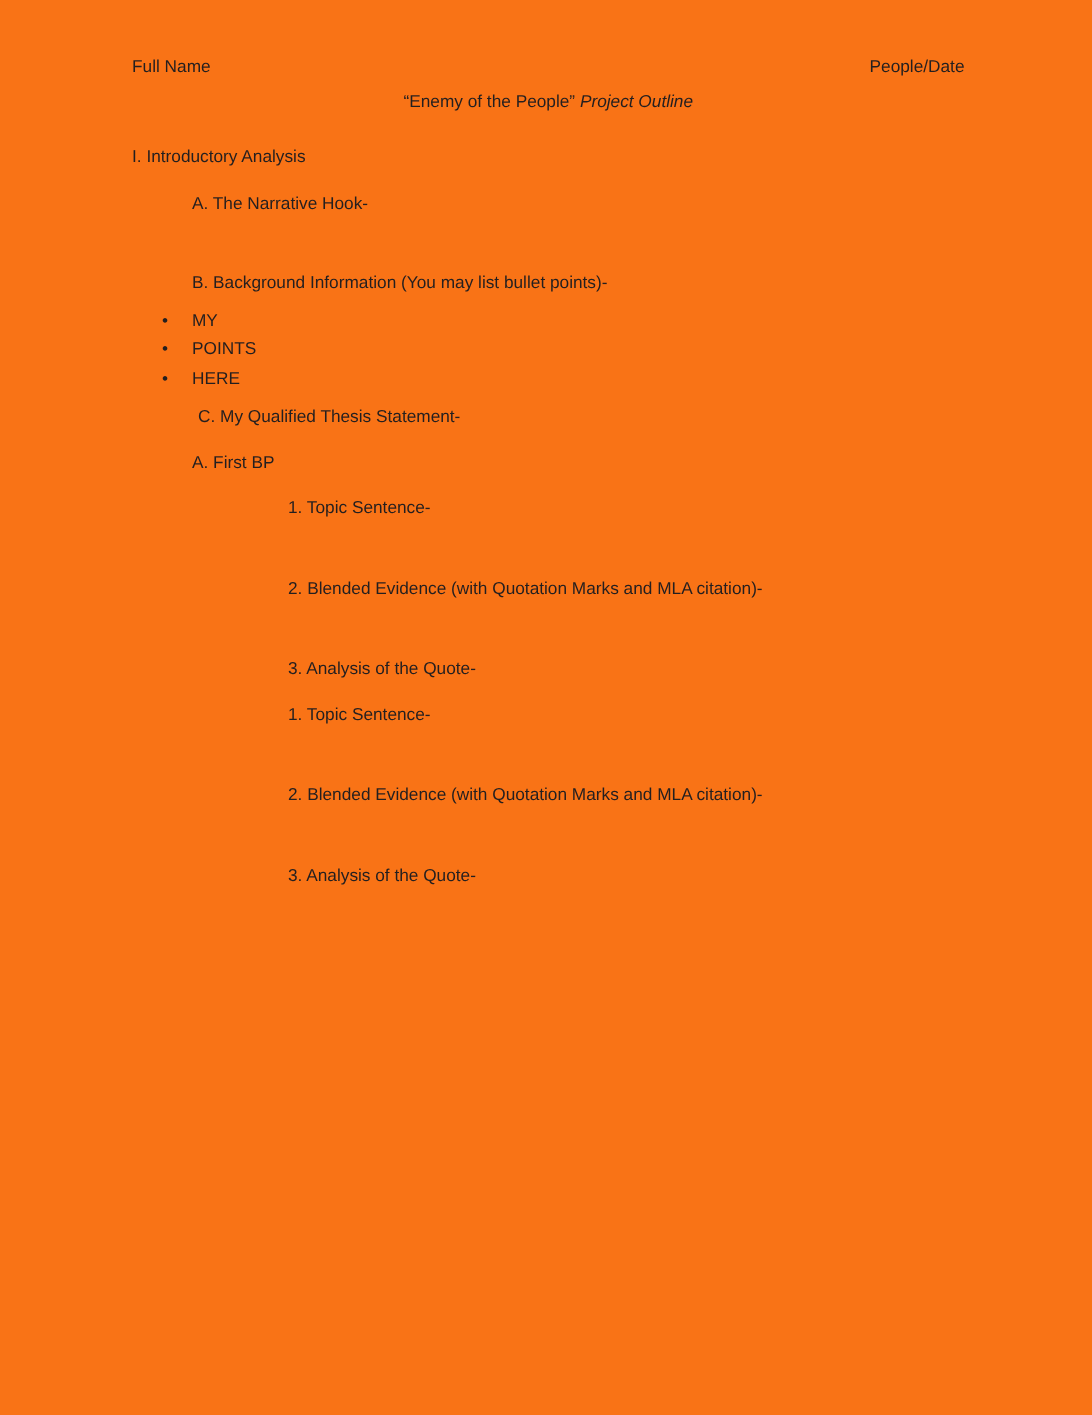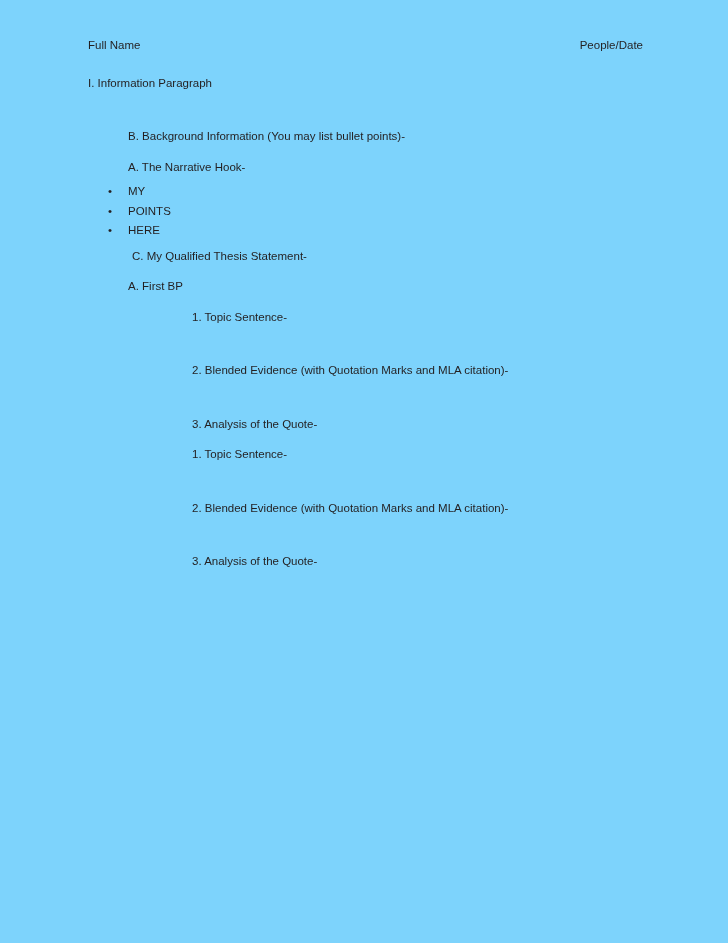--- a/index.html
+++ b/index.html
@@ -8,21 +8,21 @@
     background: #ffffff;
   }
   body {
     font-family: "Liberation Sans", sans-serif;
     color: #231f20;
   }
   .page {
     position: relative;
     width: 728px;
     height: 943px;
-    background: #7dd3fc;
+    background: #f97316;
     overflow: hidden;
   }
   .doc {
     position: absolute;
     left: 88px;
     top: 40px;
     width: 555px;
     font-size: 11.5px;
     line-height: 1.0;
   }
@@ -93,26 +93,29 @@
 <body>
 
 <div class="page">
   <div class="doc">
 
     <div class="header-row">
       <span>Full Name</span>
       <span>People/Date</span>
     </div>
 
+    <div class="title-line">
+      <span>“Enemy of the People”</span><span>&nbsp;</span><span class="title-italic">Project Outline</span>
+    </div>
 
-    <div class="lvl0 gap-lg">I. Information Paragraph</div>
+    <div class="lvl0 gap-lg">I. Introductory Analysis</div>
+
+    <div class="lvl1 gap-md">A. The Narrative Hook-</div>
 
     <div class="lvl1 gap-xxl">B. Background Information (You may list bullet points)-</div>
-
-    <div class="lvl1 gap-md">A. The Narrative Hook-</div>
 
     <ul class="bullets">
       <li>
         <span class="bullet-dot">•</span>
         <span>MY</span>
       </li>
       <li>
         <span class="bullet-dot">•</span>
         <span>POINTS</span>
       </li>

